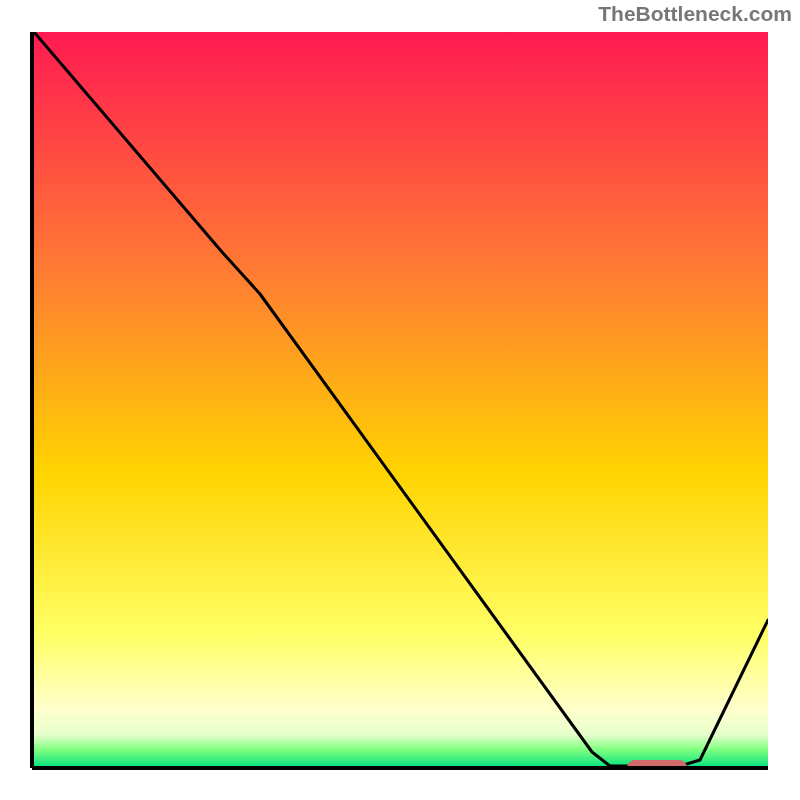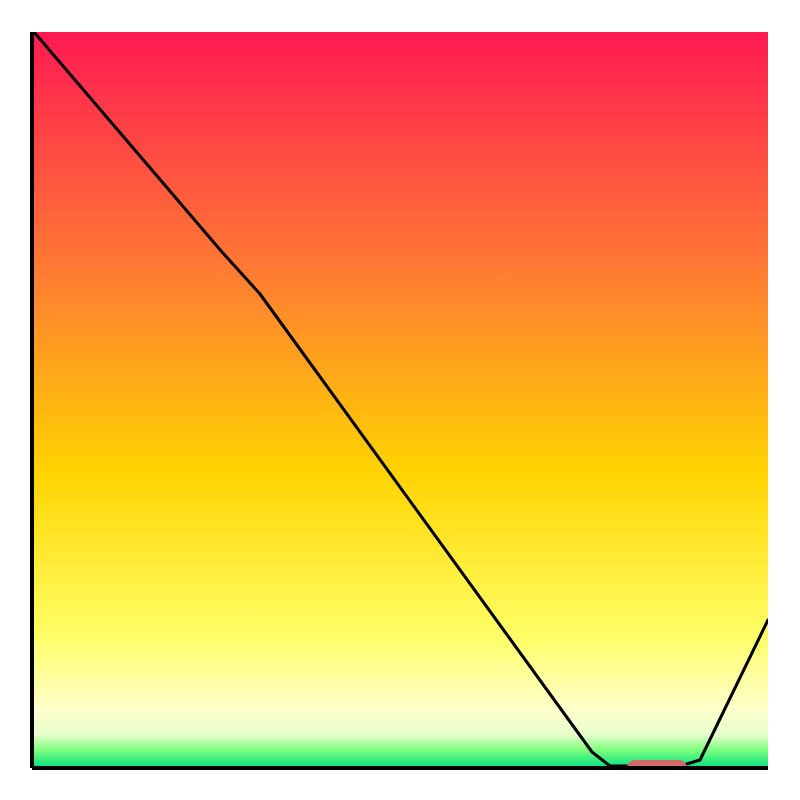--- a/index.html
+++ b/index.html
@@ -25,20 +25,21 @@
     letter-spacing: 0px;
   }
   svg {
     display: block;
   }
 </style>
 </head>
 <body>
 
 <div class="container">
+  <div class="watermark">TheBottleneck.com</div>
 
   <svg id="chart-svg" width="800" height="800" viewBox="0 0 800 800">
     <defs>
       <linearGradient id="bg-grad" x1="0" y1="0" x2="0" y2="1">
           <stop offset="0%" stop-color="#ff1a52"></stop>
           <stop offset="33%" stop-color="#ff7d32"></stop>
           <stop offset="60%" stop-color="#ffd400"></stop>
           <stop offset="82%" stop-color="#ffff66"></stop>
           <stop offset="92%" stop-color="#ffffcc"></stop>
           <stop offset="95.5%" stop-color="#e6ffcc"></stop>

